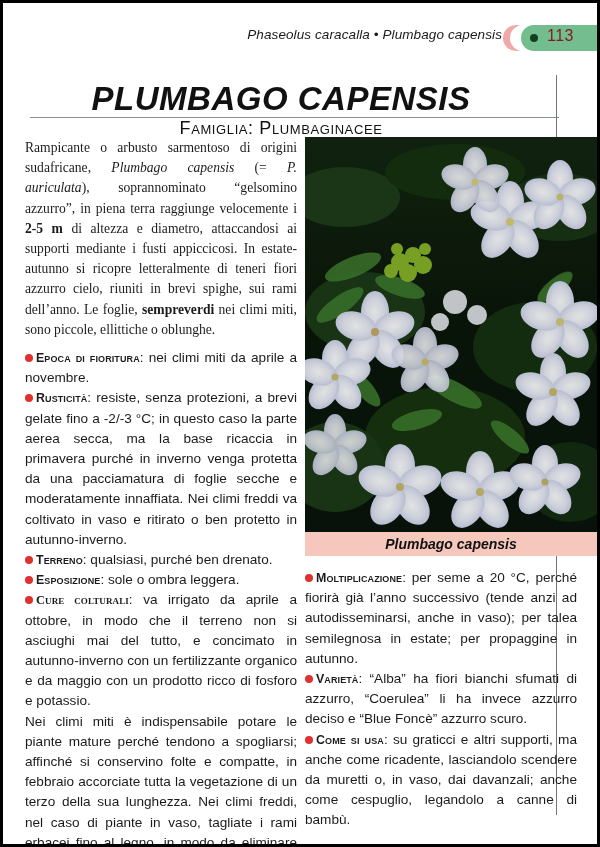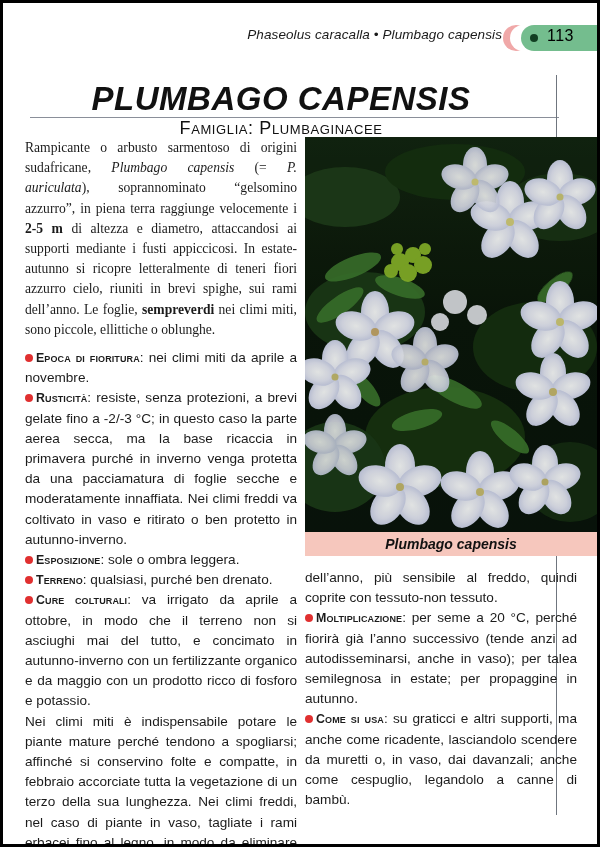--- a/index.html
+++ b/index.html
@@ -44,21 +44,21 @@
     border-radius:13px 0 0 13px;
     background:#74bd8e;
   }
   .badge-dot{
     position:absolute;left:9px;top:9px;
     width:8px;height:8px;border-radius:50%;
     background:#123f22;
   }
   .badge-num{
     position:absolute;left:26px;top:2px;
-    font-size:16px;color:#000000;font-weight:400;
+    font-size:16px;color:#7f1d1d;font-weight:400;
     letter-spacing:.5px;
   }
 
   
   .title{
     position:absolute;left:0;top:77px;width:556px;
     text-align:center;
     font-size:33px;font-style:italic;font-weight:bold;
     color:#111;letter-spacing:.5px;
     white-space:nowrap;
@@ -332,25 +332,25 @@
     <span>Plumbago capensis</span>
   </div>
 
   <div class="col col-left-top">
     <p><span>Rampicante o arbusto sarmentoso di origini sudafricane, </span><span class="it">Plumbago capensis</span><span> (= </span><span class="it">P. auriculata</span><span>), soprannominato “gelsomino azzurro”, in piena terra raggiunge velocemente i </span><span class="bd">2-5 m</span><span> di altezza e diametro, attaccandosi ai supporti mediante i fusti appiccicosi. In estate-autunno si ricopre letteralmente di teneri fiori azzurro cielo, riuniti in brevi spighe, sui rami dell’anno. Le foglie, </span><span class="bd">sempreverdi</span><span> nei climi miti, sono piccole, ellittiche o oblunghe.</span></p>
   </div>
 
   <div class="col col-left-bot">
     <p><span class="bullet"></span><span class="lbl" style="font-variant: small-caps;">Epoca di fioritura</span><span>: nei climi miti da aprile a novembre.</span></p>
     <p><span class="bullet"></span><span class="lbl" style="font-variant: small-caps;">Rusticità</span><span>: resiste, senza protezioni, a brevi gelate fino a -2/-3 °C; in questo caso la parte aerea secca, ma la base ricaccia in primavera purché in inverno venga protetta da una pacciamatura di foglie secche e moderatamente innaffiata. Nei climi freddi va coltivato in vaso e ritirato o ben protetto in autunno-inverno.</span></p>
+    <p><span class="bullet"></span><span class="lbl" style="font-variant: small-caps;">Terreno</span><span>: qualsiasi, purché ben drenato.</span></p>
     <p><span class="bullet"></span><span class="lbl" style="font-variant: small-caps;">Esposizione</span><span>: sole o ombra leggera.</span></p>
-    <p><span class="bullet"></span><span class="lbl" style="font-variant: small-caps;">Terreno</span><span>: qualsiasi, purché ben drenato.</span></p>
-    <p><span class="bullet"></span><span class="lbl" style="font-variant: small-caps;">Cure colturali</span><span>: va irrigato da aprile a ottobre, in modo che il terreno non si asciughi mai del tutto, e concimato in autunno-inverno con un fertilizzante organico e da maggio con un prodotto ricco di fosforo e potassio.</span></p>
+    <p><span class="bullet"></span><span class="lbl" style="font-variant: small-caps; font-family: Liberation Serif, serif;">Cure colturali</span><span>: va irrigato da aprile a ottobre, in modo che il terreno non si asciughi mai del tutto, e concimato in autunno-inverno con un fertilizzante organico e da maggio con un prodotto ricco di fosforo e potassio.</span></p>
     <p>Nei climi miti è indispensabile potare le piante mature perché tendono a spogliarsi; affinché si conservino folte e compatte, in febbraio accorciate tutta la vegetazione di un terzo della sua lunghezza. Nei climi freddi, nel caso di piante in vaso, tagliate i rami erbacei fino al legno, in modo da eliminare tutta la crescita</p>
   </div>
 
   <div class="col col-right">
-    <p>dell’anno, più sensibile al freddo, quindi coprite con tessuto-non tessuto.</p>
     <p><span class="bullet"></span><span class="lbl" style="font-variant: small-caps;">Moltiplicazione</span><span>: per seme a 20 °C, perché fiorirà già l’anno successivo (tende anzi ad autodisseminarsi, anche in vaso); per talea semilegnosa in estate; per propaggine in autunno.</span></p>
+    <p><span class="bullet"></span><span class="lbl" style="font-variant: small-caps;">Varietà</span><span>: “Alba” ha fiori bianchi sfumati di azzurro, “Coerulea” li ha invece azzurro deciso e “Blue Foncè” azzurro scuro.</span></p>
     <p><span class="bullet"></span><span class="lbl" style="font-variant: small-caps;">Come si usa</span><span>: su graticci e altri supporti, ma anche come ricadente, lasciandolo scendere da muretti o, in vaso, dai davanzali; anche come cespuglio, legandolo a canne di bambù.</span></p>
   </div>
 
 </div>
 
 </body></html>

